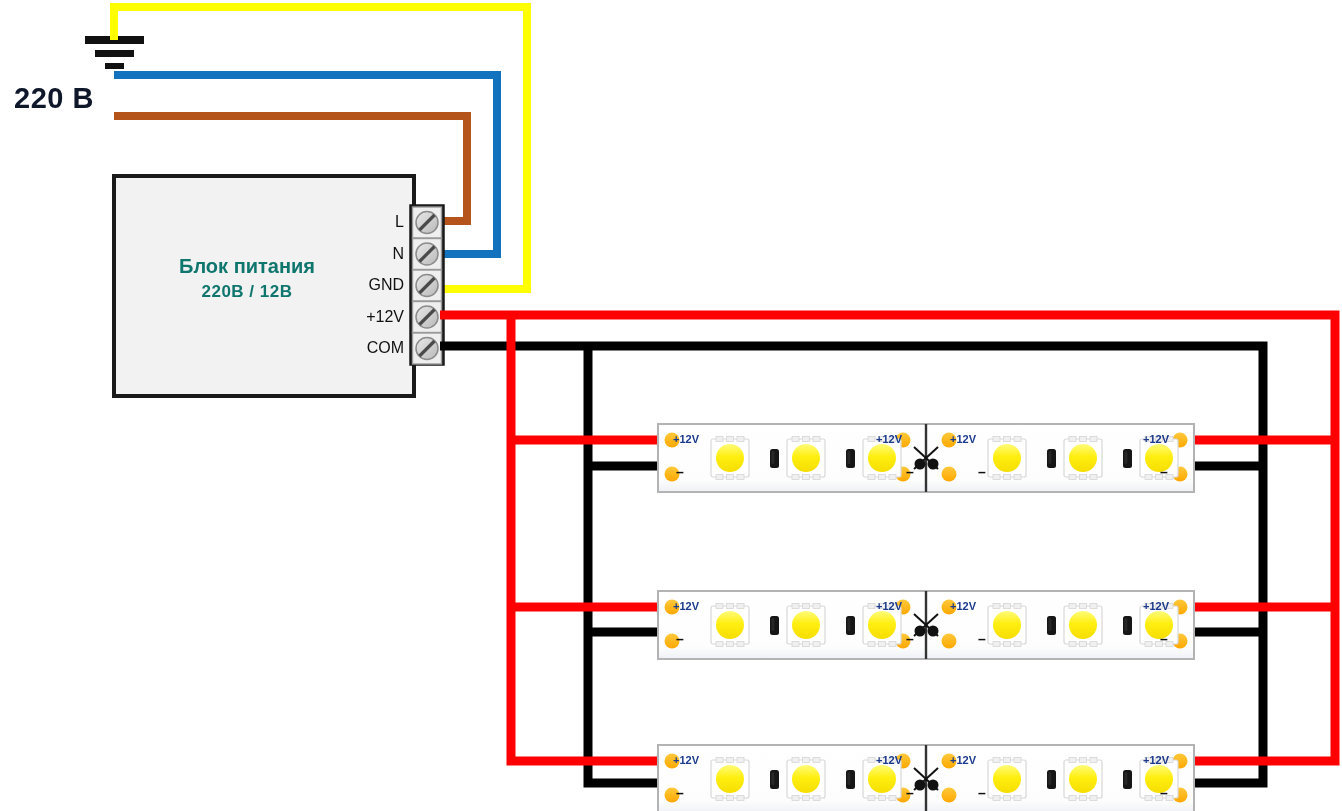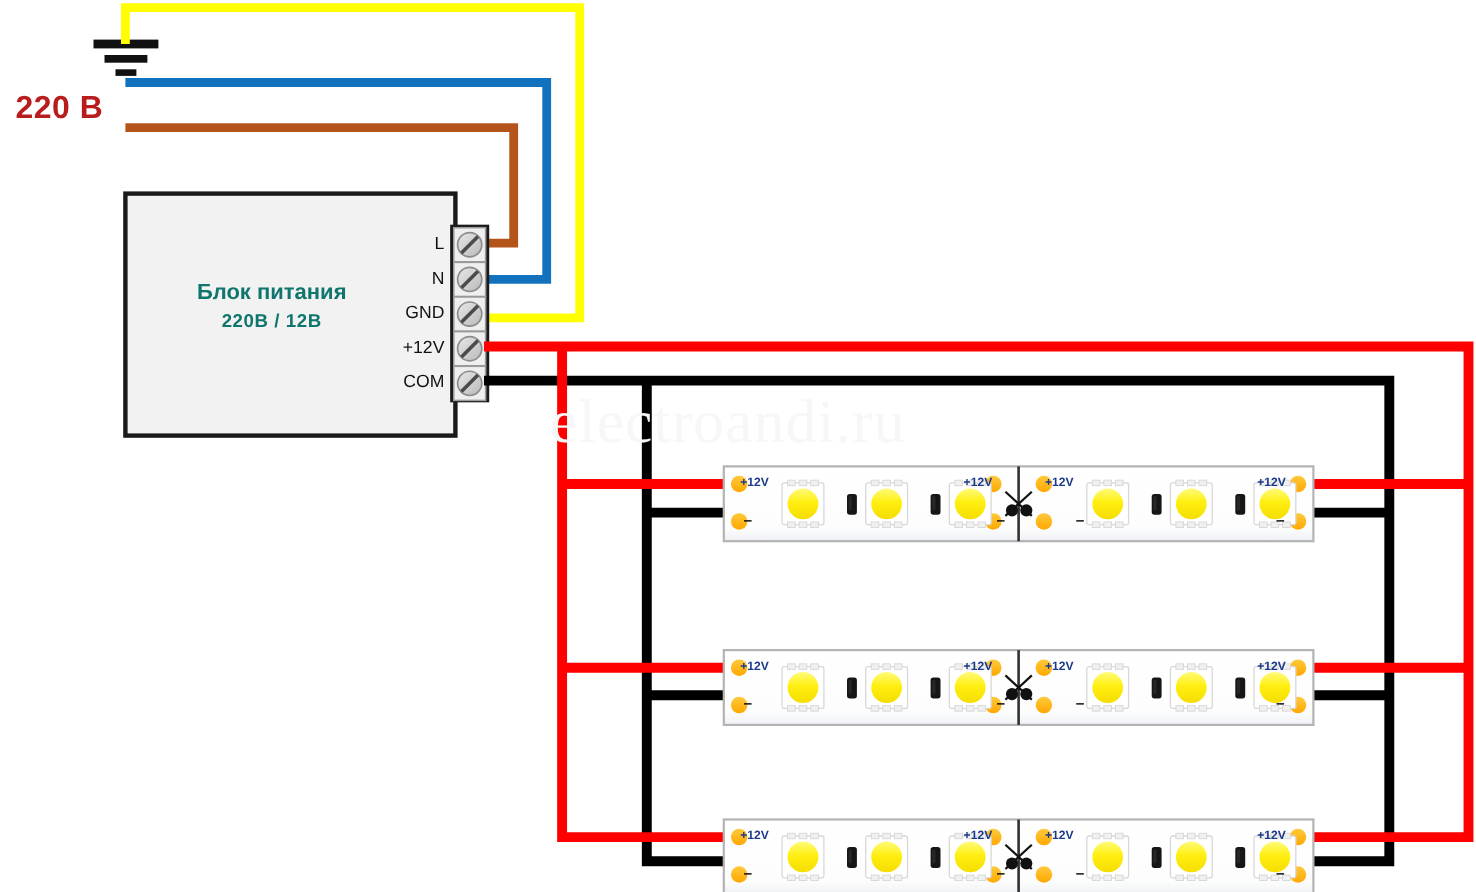--- a/index.html
+++ b/index.html
@@ -2,21 +2,21 @@
 <html><head>
 <meta charset="utf-8">
 <style>
   html,body{margin:0;padding:0;background:#ffffff;}
   body{width:1342px;height:811px;font-family:"Liberation Sans",sans-serif;}
   #stage{position:relative;width:1342px;height:811px;overflow:hidden;background:#fff;}
   #diagram{position:absolute;left:0;top:0;width:1342px;height:811px;}
   .lbl220{
     position:absolute;left:14px;top:82px;
     font-family:"Liberation Sans",sans-serif;
-    font-weight:bold;font-size:29px;color:#b91c1c;letter-spacing:0.5px;
+    font-weight:bold;font-size:29px;color:#0f172a;letter-spacing:0.5px;
     white-space:nowrap;
   }
   .psu-title{
     position:absolute;left:122px;top:252px;width:250px;
     text-align:center;font-family:"Liberation Sans",sans-serif;
     font-weight:bold;font-size:20px;color:#0f766e;line-height:1.42;
     white-space:nowrap;
   }
   .psu-title .l2{font-size:17px;letter-spacing:0.5px;}
   .term-label{
@@ -239,21 +239,20 @@
       <use href="#resistorChip" x="188" y="25"></use>
       <use href="#ledChip" x="205" y="15"></use>
       <use href="#ledChip" x="330" y="15"></use>
       <use href="#resistorChip" x="389" y="25"></use>
       <use href="#ledChip" x="406" y="15"></use>
       <use href="#resistorChip" x="465" y="25"></use>
       <use href="#ledChip" x="482" y="15"></use>
     </g>
   </svg>
 
-  <div class="watermark">electroandi.ru</div>
 
   <div class="lbl220">220 В</div>
 
   <div class="psu-title">
     <div>Блок питания</div>
     <div class="l2">220В / 12В</div>
   </div>
 
   <div class="term-label" style="left:330px;top:213px;width:74px;">L</div>
   <div class="term-label" style="left:330px;top:245px;width:74px;">N</div>

